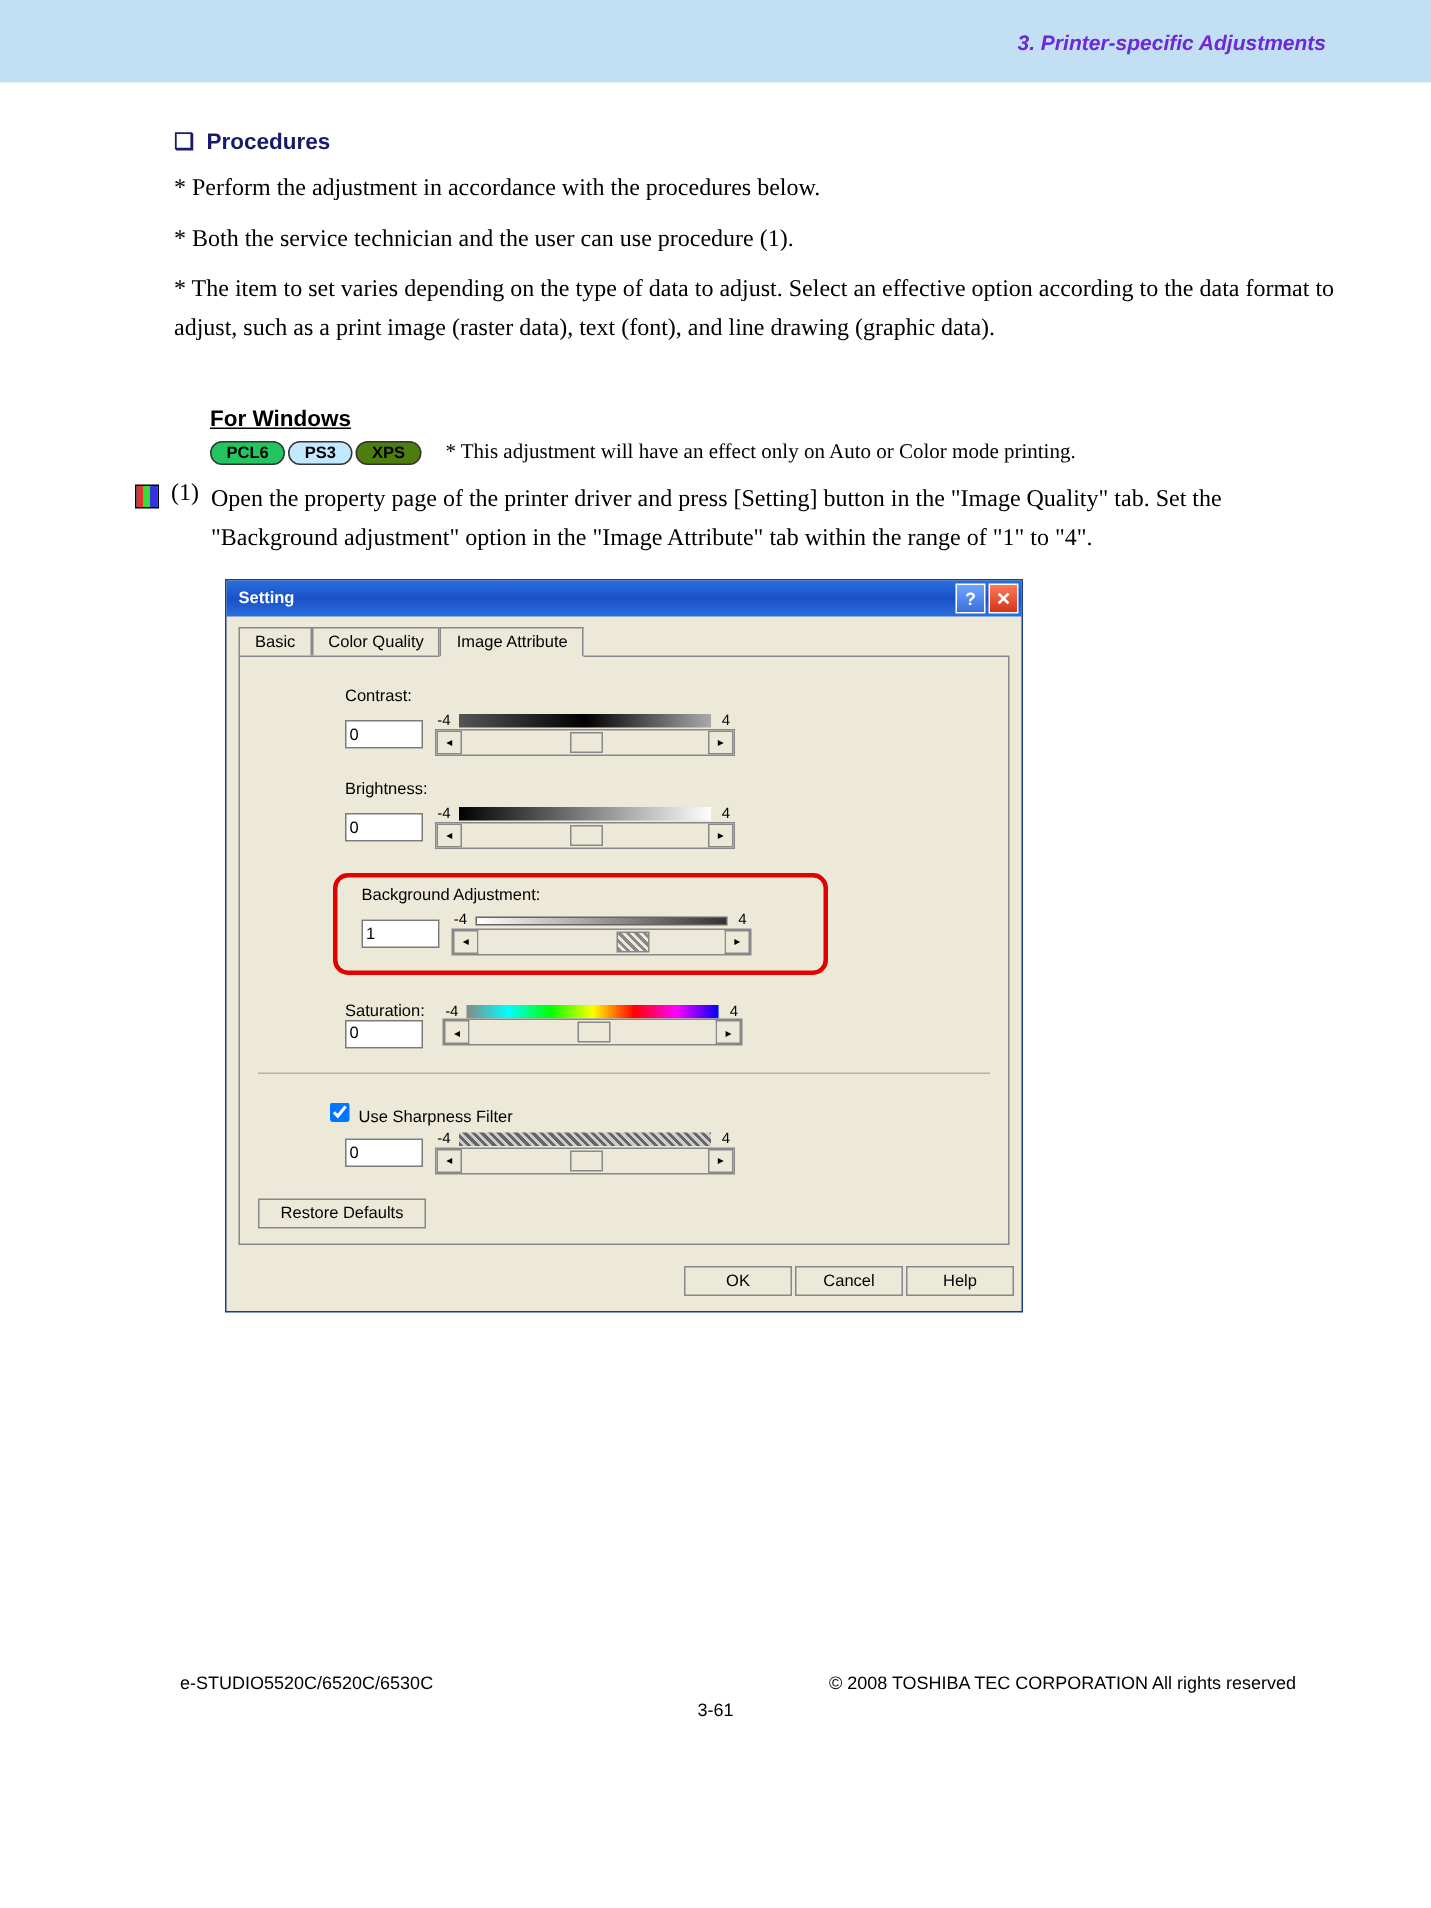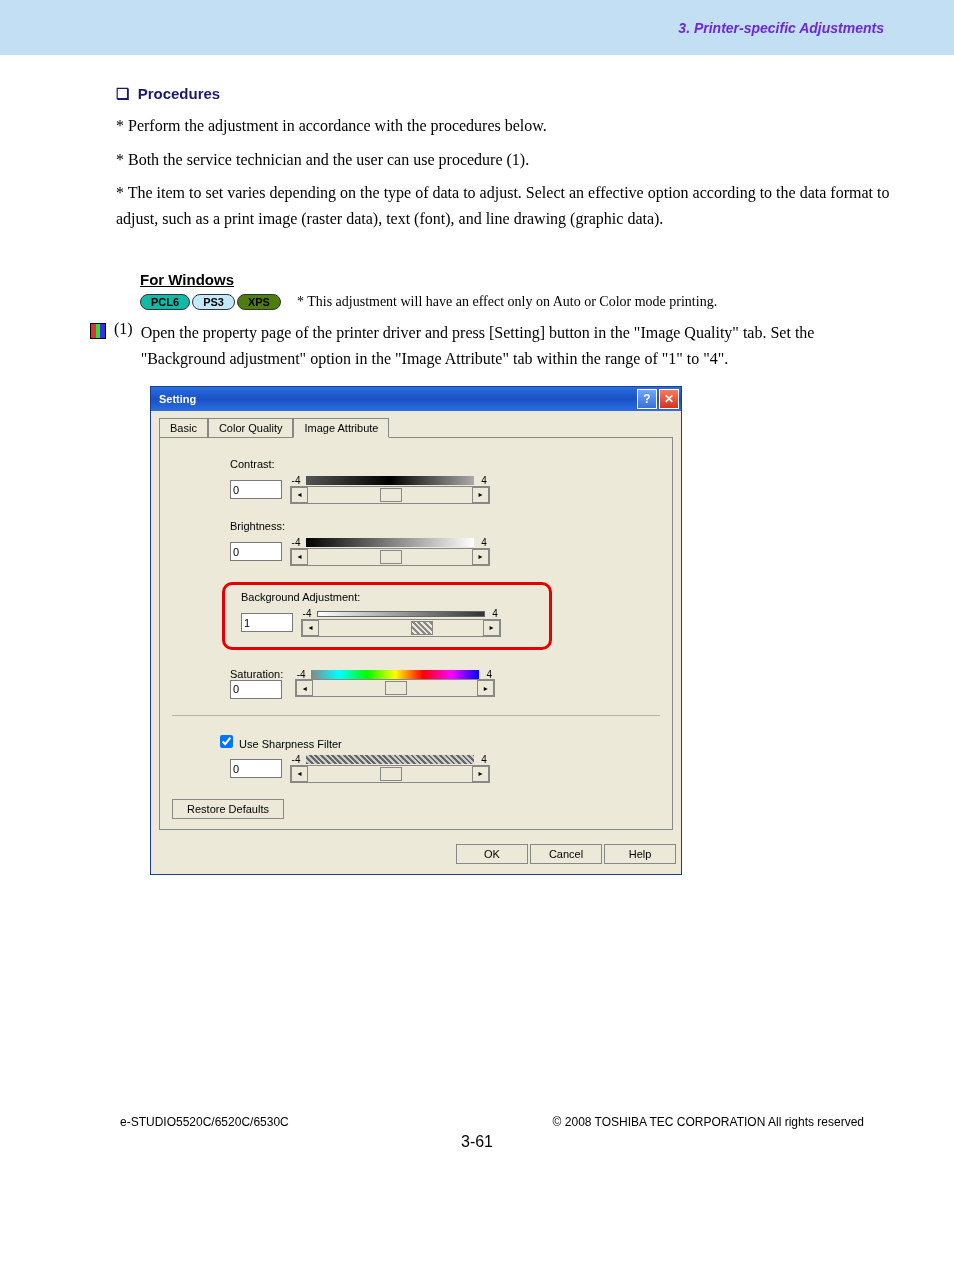--- a/index.html
+++ b/index.html
@@ -54,21 +54,21 @@
     gap: 2px;
     font-size: 12px;
   }
   .pill {
     border: 1px solid #333;
     border-radius: 9px;
     padding: 1px 10px;
     font-weight: bold;
     font-size: 11px;
   }
-  .pill.pcl6 { background: #14b8a6; }
+  .pill.pcl6 { background: #22c55e; }
   .pill.ps3  { background: #c2e9ff; }
   .pill.xps  { background: #4d7c0f; }
   .pill-note {
     margin-left: 14px;
     font-family: "Times New Roman", serif;
     font-size: 14px;
   }
   .step-row {
     display: flex;
     margin-top: 10px;
@@ -253,21 +253,21 @@
   .page-footer {
     display: flex;
     justify-content: space-between;
     padding: 0 90px 0 120px;
     font-size: 12px;
     font-family: Arial, sans-serif;
     margin-top: 220px;
   }
   .page-num {
     text-align: center;
-    font-size: 16px;
+    font-size: 12px;
     margin-top: 4px;
   }
 </style>
 </head>
 <body>
 
 <div class="page-header">
   <span>3. Printer-specific Adjustments</span>
 </div>
 

